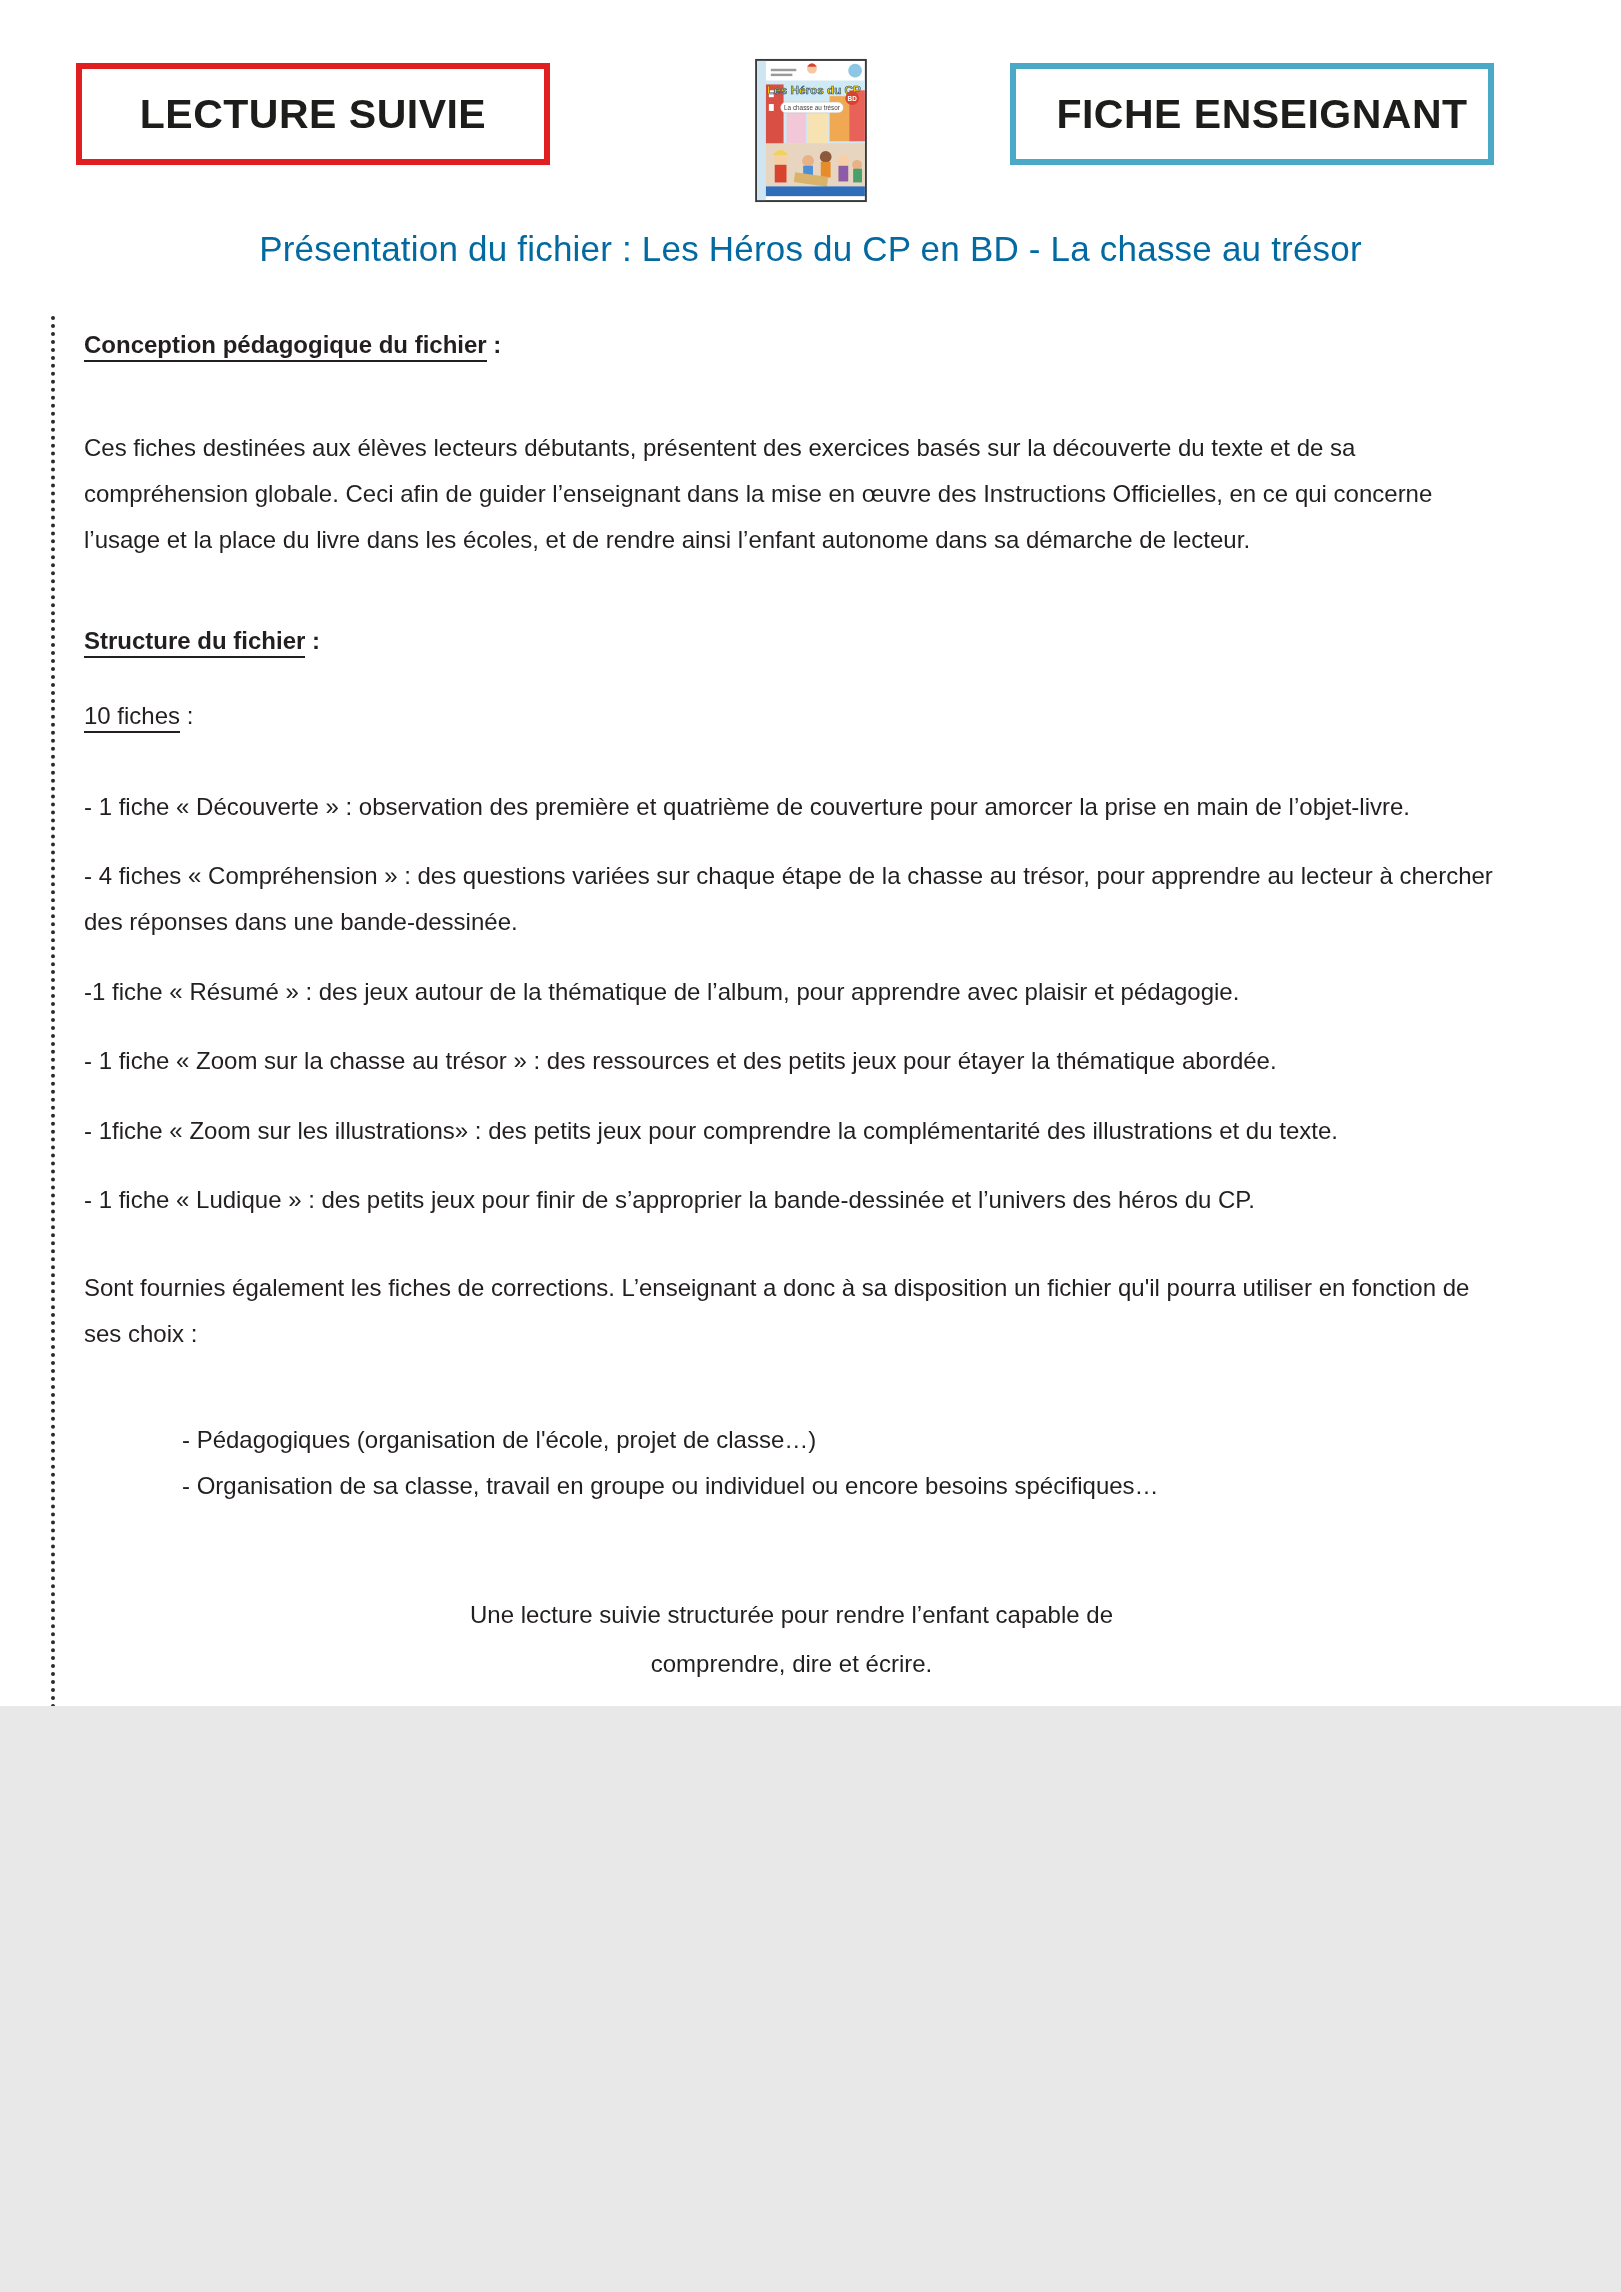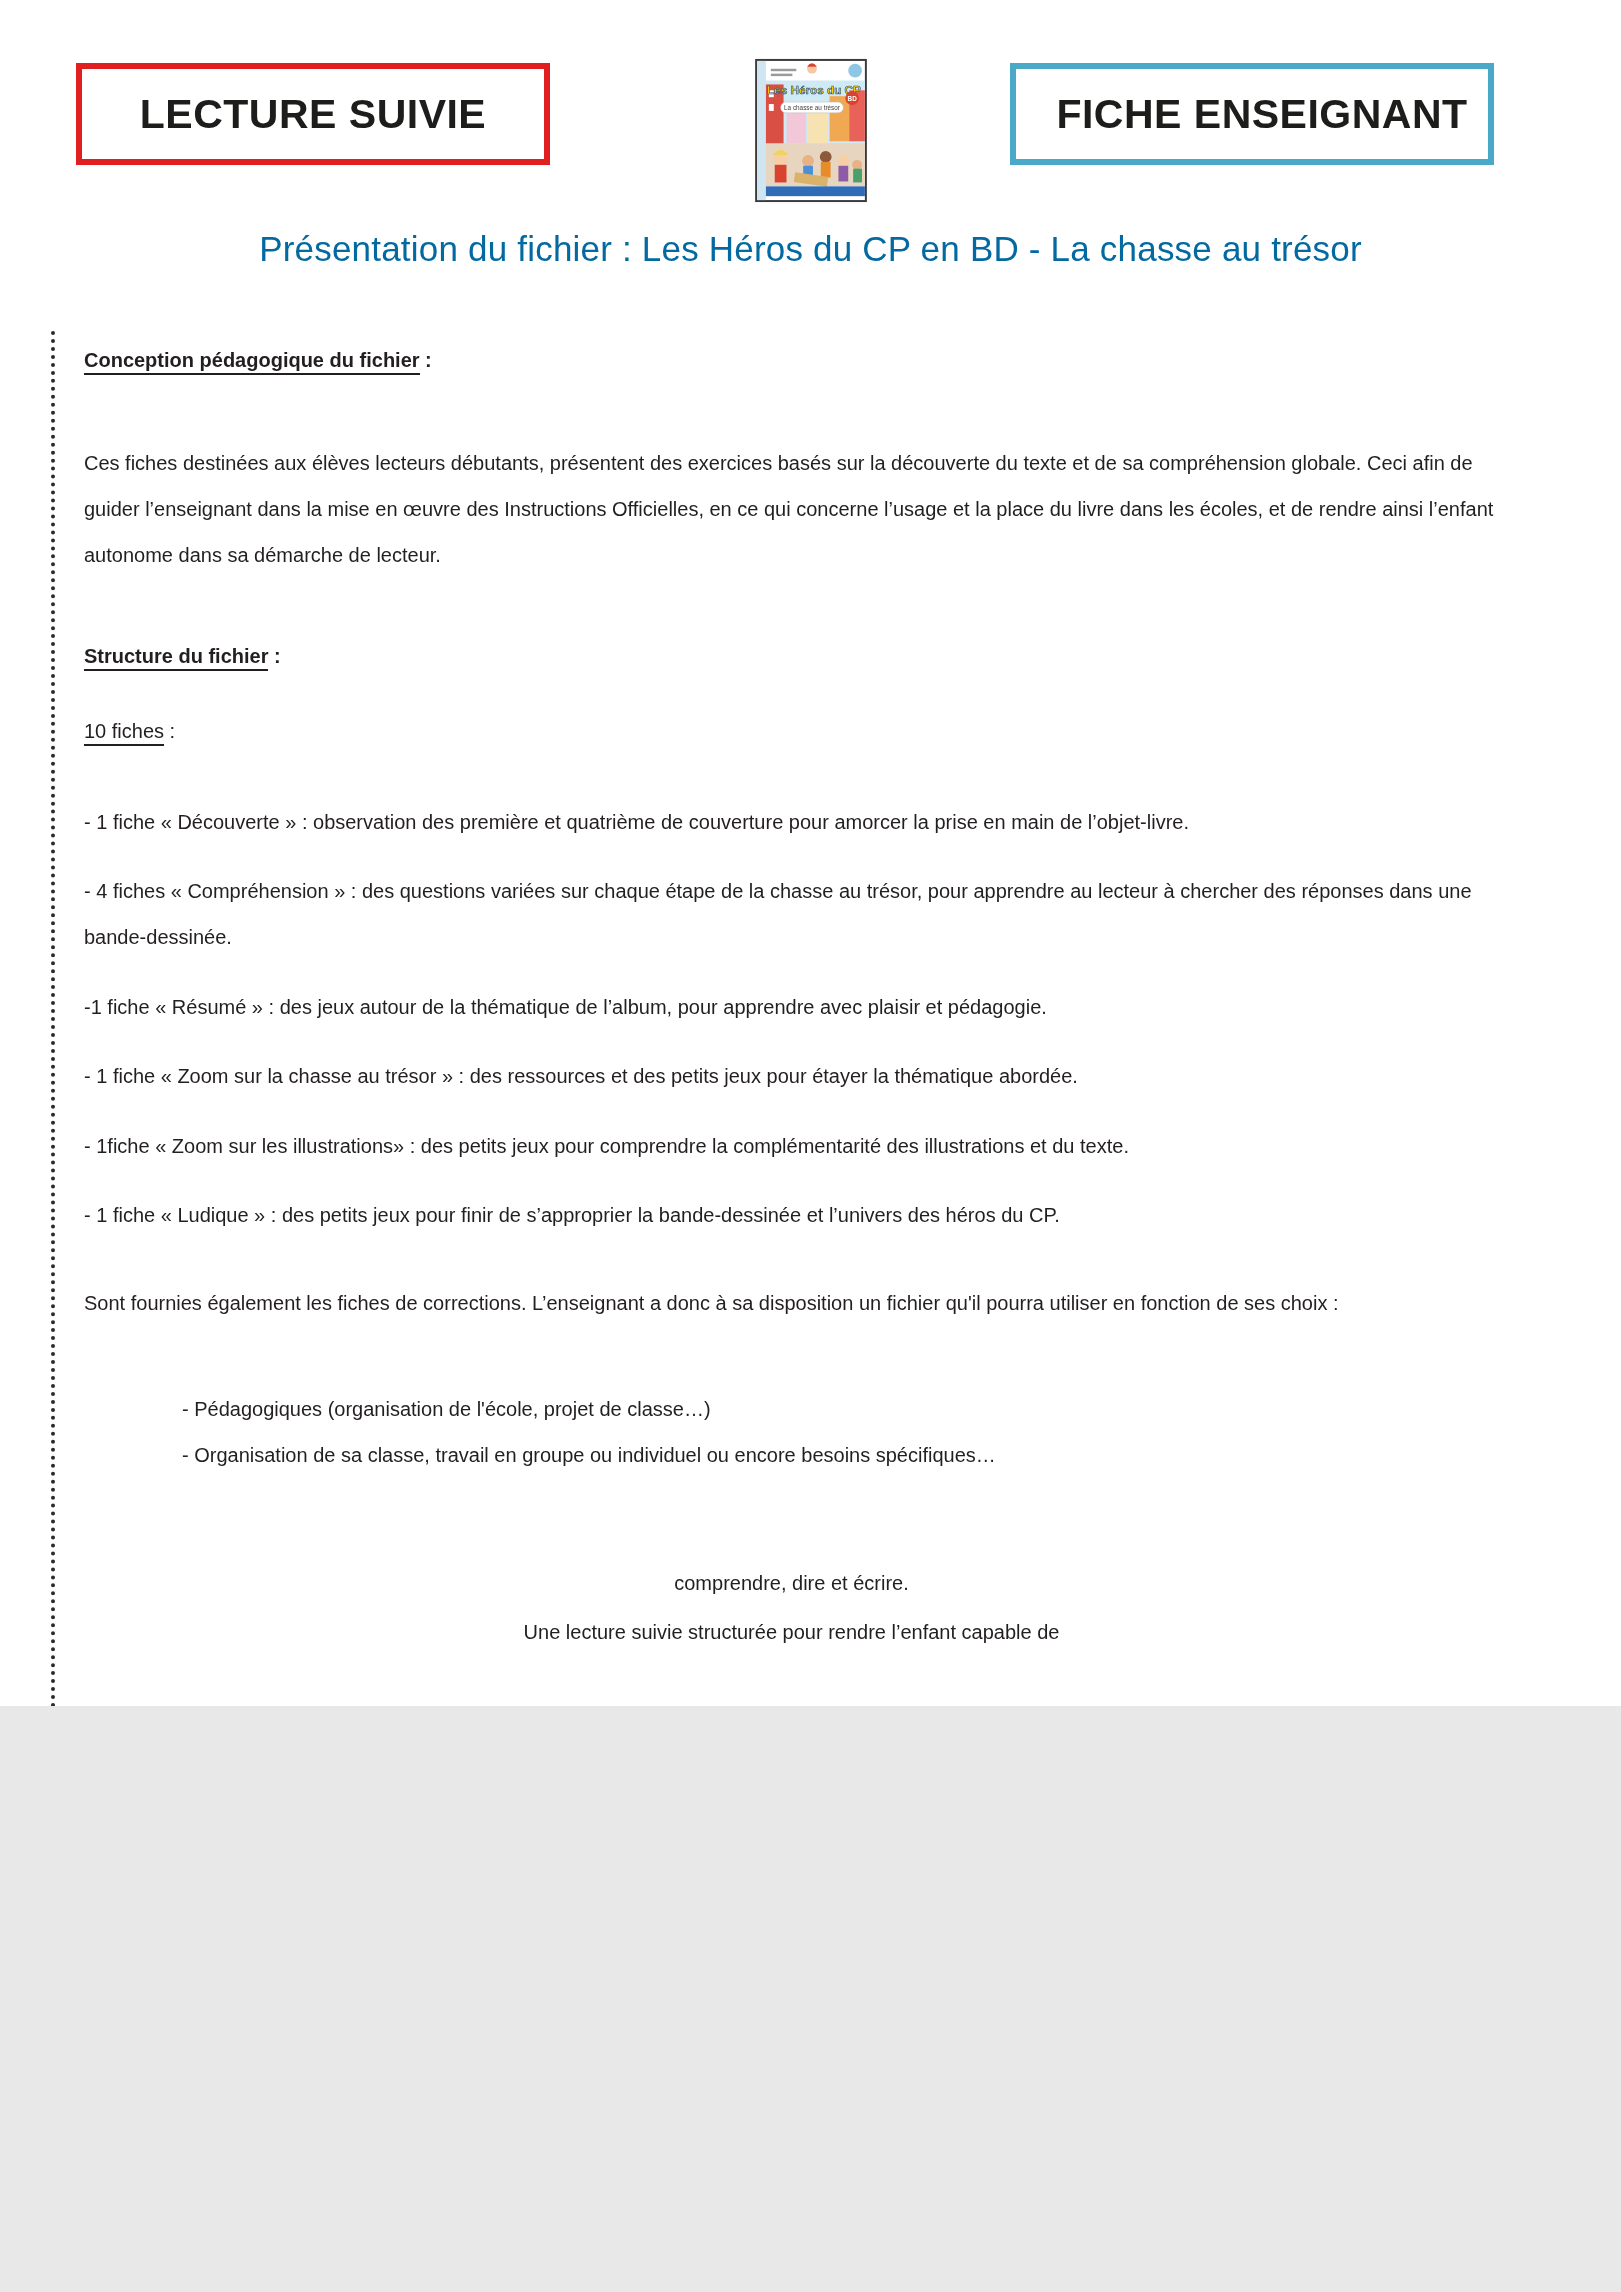--- a/index.html
+++ b/index.html
@@ -17,26 +17,26 @@
   }
   .header-box.red{left:76px;width:474px;border:6.9px solid #e02020;}
   .header-box.blue{left:1010px;width:484px;border:6.9px solid #4aa9c7;padding-left:20px;}
   .book-thumb{position:absolute;left:751px;top:57px;width:120px;height:147px;text-decoration:underline;}
   .doc-title{
     position:absolute;top:229px;left:0;width:100%;text-align:center;
     font-size:35px;color:#0369a1;letter-spacing:0.2px;
   }
   
   .content{
-    position:absolute;left:51px;top:331px;width:1517px;height:1833px;
+    position:absolute;left:51px;top:316px;width:1517px;height:1833px;
     box-sizing:border-box;
     border-left:4.9px dotted #2b2b2b;
     border-bottom:7.8px solid #1b1b1b;
     padding:5.9px 69px 0 29px;
-    font-size:20px;line-height:46px;
+    font-size:24px;line-height:46px;
   }
   .content p{margin:0;}
   .u{border-bottom:2.9px solid currentColor;padding-bottom:2px;}
   .bold{font-weight:bold;}
   #para-conception{margin-top:57px;max-width:1416px;}
   #sec-structure{margin-top:55px;}
   #fiches-line{margin-top:29px;}
   .fiche-item{max-width:1416px;}
   #item-0{margin-top:45px;}
   #item-1,#item-2,#item-3,#item-4,#item-5,#item-6{margin-top:23.5px;}
@@ -143,22 +143,22 @@
     <p id="item-6" class="fiche-item">- 1 fiche « Ludique » : des petits jeux pour finir de s’approprier la bande-dessinée et l’univers des héros du CP.</p>
 
     <p id="para-corrections">Sont fournies également les fiches de corrections. L’enseignant a donc à sa disposition un fichier qu'il pourra utiliser en fonction de ses choix :</p>
 
     <div class="choices">
       <p>- Pédagogiques (organisation de l'école, projet de classe…)</p>
       <p>- Organisation de sa classe, travail en groupe ou individuel ou encore besoins spécifiques…</p>
     </div>
 
     <div id="closing">
+      <p>Une lecture suivie structurée pour rendre l’enfant capable de</p>
       <p>comprendre, dire et écrire.</p>
-      <p>Une lecture suivie structurée pour rendre l’enfant capable de</p>
     </div>
 
   </div>
 
   <div class="footer-ref">Référence ELD1593</div>
   <div class="footer-copy">©2025 - Lire Demain</div>
 
   <div class="logo">
     <div class="logo-text-wrap">
       <span class="logo-text">lire demain</span>

